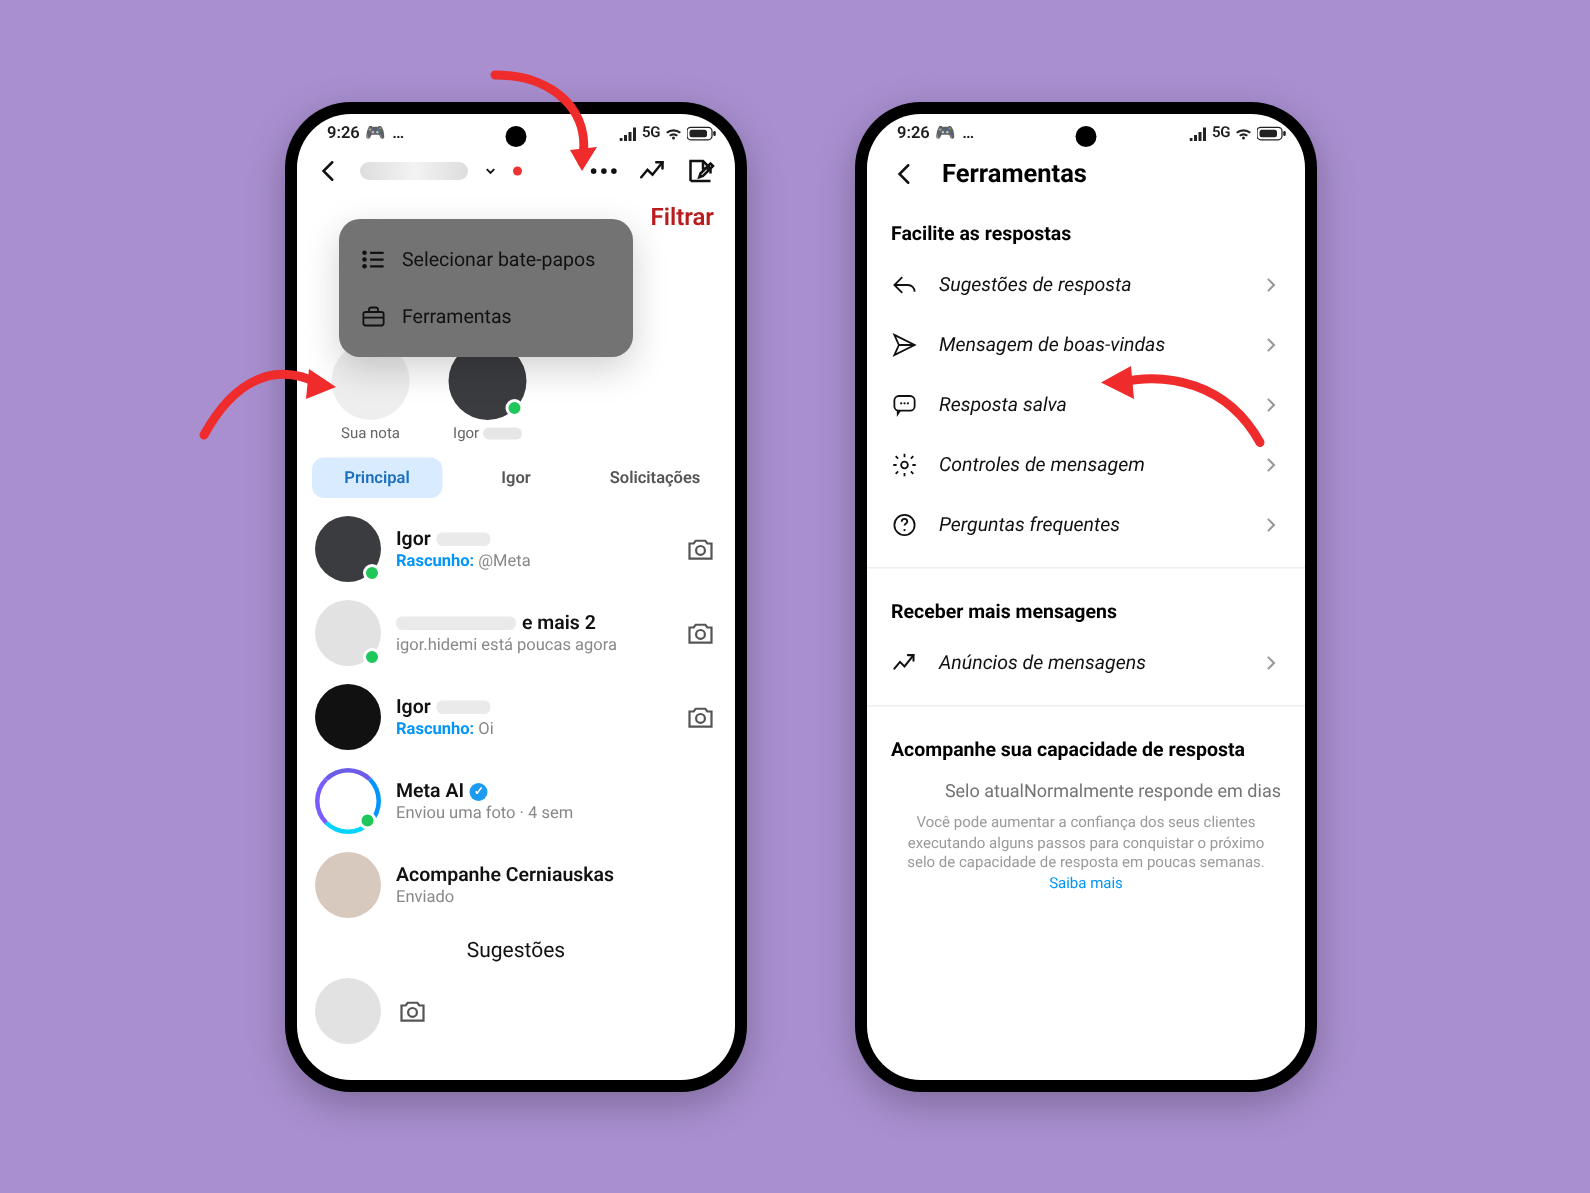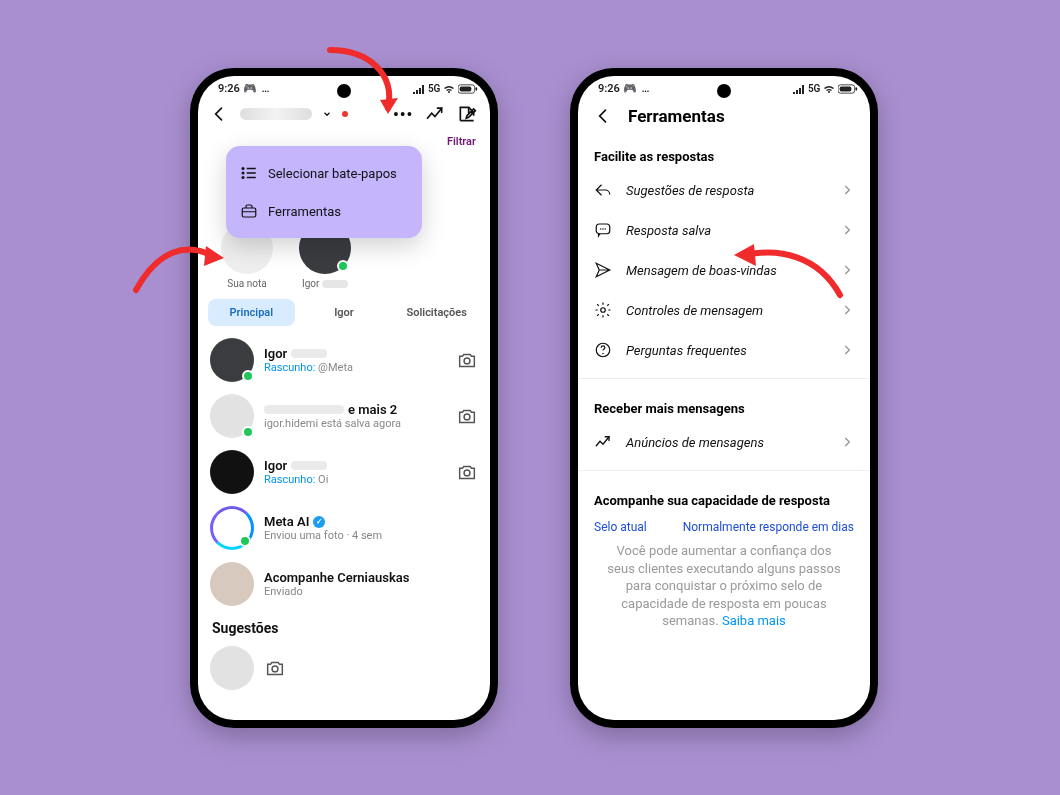--- a/index.html
+++ b/index.html
@@ -39,26 +39,26 @@
   
   .header1 {
     display:flex; align-items:center; gap:10px; padding:6px 12px 6px 10px;
   }
   .header1 .redact { height:12px; width:72px; border-radius:6px;
     background: linear-gradient(90deg,#ddd,#f3f3f3,#ddd); }
   .red-dot { width:6px; height:6px; border-radius:50%; background:#e33; }
   .icon-btn { width:22px; height:22px; display:flex; align-items:center; justify-content:center; color:#111; }
   .spacer { flex:1; }
   .filter-row { display:flex; justify-content:flex-end; padding: 4px 14px 0 0; }
-  .filter-link { font-size:11px; font-weight:600; color:#701a75; }
+  .filter-link { font-size:16px; font-weight:600; color:#b91c1c; }
 
   
   .menu-popup {
     position:absolute; left:28px; top:70px; width:196px;
-    background:#c4b5fd; border-radius:14px; box-shadow: 0 8px 24px rgba(0,0,0,0.18);
+    background:#737373; border-radius:14px; box-shadow: 0 8px 24px rgba(0,0,0,0.18);
     padding: 8px 0; z-index:30;
   }
   .menu-item { display:flex; align-items:center; gap:10px; padding:10px 14px; font-size:13px; color:#111; }
 
   
   .stories { display:flex; gap:16px; padding: 74px 12px 6px 18px; }
   .story { display:flex; flex-direction:column; align-items:center; width:62px; }
   .story .avatar { width:52px; height:52px; border-radius:50%; background:#eee; position:relative; }
   .story .avatar.photo { background:#3b3c40; }
   .story .dot { position:absolute; right:2px; bottom:2px; width:12px; height:12px; border-radius:50%; background:#1fc75a; border:2px solid #fff; }
@@ -76,37 +76,37 @@
   .chat-row { display:flex; align-items:center; gap:10px; padding:6px 12px; }
   .chat-av { width:44px; height:44px; border-radius:50%; background:#e2e2e2; position:relative; flex-shrink:0; }
   .chat-av.dark { background:#111; }
   .chat-av.color { background:#3b3c40; }
   .chat-av.ring { background:#fff; border:3px solid; border-color: #6c5ce7 #0095ff #00d4ff #7a5cff; }
   .chat-av .dot { position:absolute; right:0; bottom:0; width:12px; height:12px; border-radius:50%; background:#1fc75a; border:2px solid #fff; }
   .chat-text { flex:1; min-width:0; }
   .chat-name { font-size:13px; font-weight:600; color:#111; display:flex; align-items:center; gap:4px; }
   .chat-name .redact-sm { display:inline-block; width:36px; height:9px; background:#eaeaea; border-radius:4px; }
   .chat-sub { font-size:11px; color:#888; white-space:nowrap; overflow:hidden; text-overflow:ellipsis; }
-  .chat-sub .draft { color:#0095f6; }
+  .chat-sub .draft { color:#0095f6;font-weight:bold; }
   .cam { color:#555; }
   .verified { width:12px; height:12px; border-radius:50%; background:#1d9bf0; display:inline-flex; align-items:center; justify-content:center; }
   .verified::after { content:"✓"; color:#fff; font-size:8px; font-weight:700; }
 
-  .section-title { font-size:14px; font-weight:700; padding:8px 14px 4px 14px; color:#111; }
+  .section-title { font-size:14px; font-weight:400; padding:8px 14px 4px 14px; color:#111;text-align:center; }
 
   
   .hdr2 { display:flex; align-items:center; gap:14px; padding:8px 14px; }
   .hdr2 .title { font-size:17px; font-weight:700; }
   .group-title { font-size:13px; font-weight:700; padding:14px 16px 6px 16px; }
   .tool-row { display:flex; align-items:center; gap:14px; padding:11px 16px; font-size:13px; color:#111; }
   .tool-row .label { flex:1;font-style:italic; }
   .chev { color:#999; }
   .divider { height:1px; background:#eee; margin:8px 0; }
-  .cap-row { display:flex; justify-content:space-between; font-size:12px; color:#1d4ed8; padding:6px 16px 0 16px; }
-  .cap-msg { font-size:13px; color:#9a9a9a; text-align:center; padding:8px 24px 0 24px; line-height:1.35; }
+  .cap-row { display:flex; justify-content:flex-end; font-size:12px; color:#737373; padding:6px 16px 0 16px; }
+  .cap-msg { font-size:10px; color:#9a9a9a; text-align:center; padding:8px 24px 0 24px; line-height:1.35; }
   .cap-msg .more { color:#0095f6; }
 
   
   .arrow { position:absolute; z-index:60; }
 </style>
 </head>
 <body>
 
 <div class="stage">
 
@@ -226,21 +226,21 @@
 
         <div class="chat-row">
           <div class="chat-av">
               <div class="dot"></div>
             </div>
           <div class="chat-text">
             <div class="chat-name">
                 <span class="redact-sm" style="width:80px;"></span> 
                 <span>e mais 2</span>
               </div>
-            <div class="chat-sub">igor.hidemi está salva agora</div>
+            <div class="chat-sub">igor.hidemi está poucas agora</div>
           </div>
           <svg class="cam" width="22" height="22" viewBox="0 0 24 24">
               <circle cx="12" cy="13" r="3.2" fill="none" stroke="#555" stroke-width="1.6"></circle>
               <path d="M4 8h3l1.5-2h7L17 8h3v11H4z" fill="none" stroke="#555" stroke-width="1.6"></path>
             </svg>
         </div>
 
         <div class="chat-row">
           <div class="chat-av dark"></div>
           <div class="chat-text">
@@ -335,44 +335,44 @@
             <path fill="none" stroke="#111" stroke-width="1.6" d="M10 5L3 12l7 7M3 12h12a6 6 0 016 6"></path>
           </svg>
         <div class="label">Sugestões de resposta</div>
         <svg class="chev" width="14" height="14" viewBox="0 0 24 24">
             <path fill="none" stroke="#999" stroke-width="2.4" d="M9 5l7 7-7 7"></path>
           </svg>
       </div>
 
       <div class="tool-row">
         <svg width="18" height="18" viewBox="0 0 24 24">
+            <path fill="none" stroke="#111" stroke-width="1.6" d="M3 3l18 9-18 9 4-9zM7 12h14"></path>
+          </svg>
+        <div class="label">Mensagem de boas-vindas</div>
+        <svg class="chev" width="14" height="14" viewBox="0 0 24 24">
+            <path fill="none" stroke="#999" stroke-width="2.4" d="M9 5l7 7-7 7"></path>
+          </svg>
+      </div>
+
+      <div class="tool-row">
+        <svg width="18" height="18" viewBox="0 0 24 24">
             <rect x="3" y="4" width="18" height="13" rx="4" fill="none" stroke="#111" stroke-width="1.6"></rect>
             <circle cx="9" cy="10.5" r="1" fill="#111"></circle>
             <circle cx="12" cy="10.5" r="1" fill="#111"></circle>
             <circle cx="15" cy="10.5" r="1" fill="#111"></circle>
             <path d="M8 17l-2 3v-3" fill="none" stroke="#111" stroke-width="1.6"></path>
           </svg>
         <div class="label">Resposta salva</div>
         <svg class="chev" width="14" height="14" viewBox="0 0 24 24">
             <path fill="none" stroke="#999" stroke-width="2.4" d="M9 5l7 7-7 7"></path>
           </svg>
       </div>
 
       <div class="tool-row">
         <svg width="18" height="18" viewBox="0 0 24 24">
-            <path fill="none" stroke="#111" stroke-width="1.6" d="M3 3l18 9-18 9 4-9zM7 12h14"></path>
-          </svg>
-        <div class="label">Mensagem de boas-vindas</div>
-        <svg class="chev" width="14" height="14" viewBox="0 0 24 24">
-            <path fill="none" stroke="#999" stroke-width="2.4" d="M9 5l7 7-7 7"></path>
-          </svg>
-      </div>
-
-      <div class="tool-row">
-        <svg width="18" height="18" viewBox="0 0 24 24">
             <circle cx="12" cy="12" r="3" fill="none" stroke="#111" stroke-width="1.6"></circle>
             <path d="M12 2v3M12 19v3M4.2 4.2l2.1 2.1M17.7 17.7l2.1 2.1M2 12h3M19 12h3M4.2 19.8l2.1-2.1M17.7 6.3l2.1-2.1" stroke="#111" stroke-width="1.6"></path>
           </svg>
         <div class="label">Controles de mensagem</div>
         <svg class="chev" width="14" height="14" viewBox="0 0 24 24">
             <path fill="none" stroke="#999" stroke-width="2.4" d="M9 5l7 7-7 7"></path>
           </svg>
       </div>
 
       <div class="tool-row">

